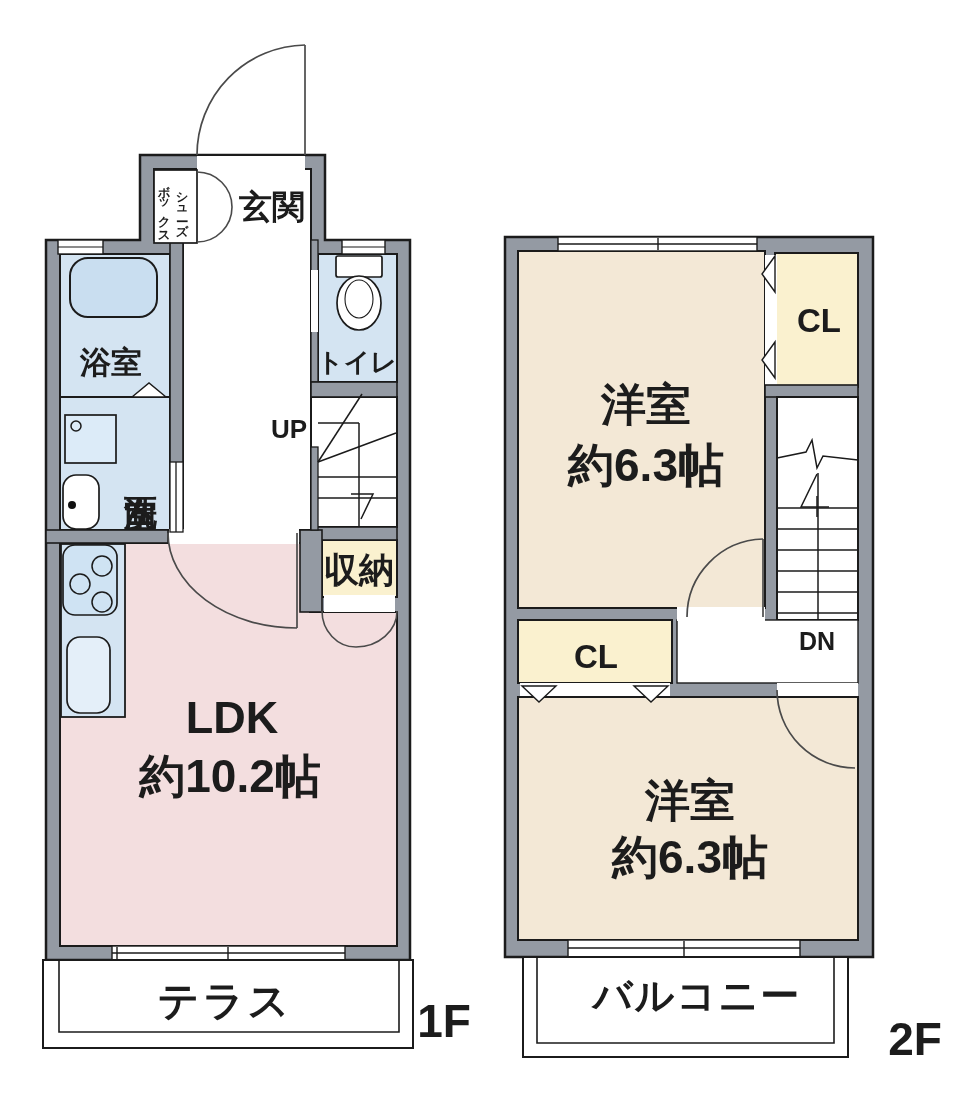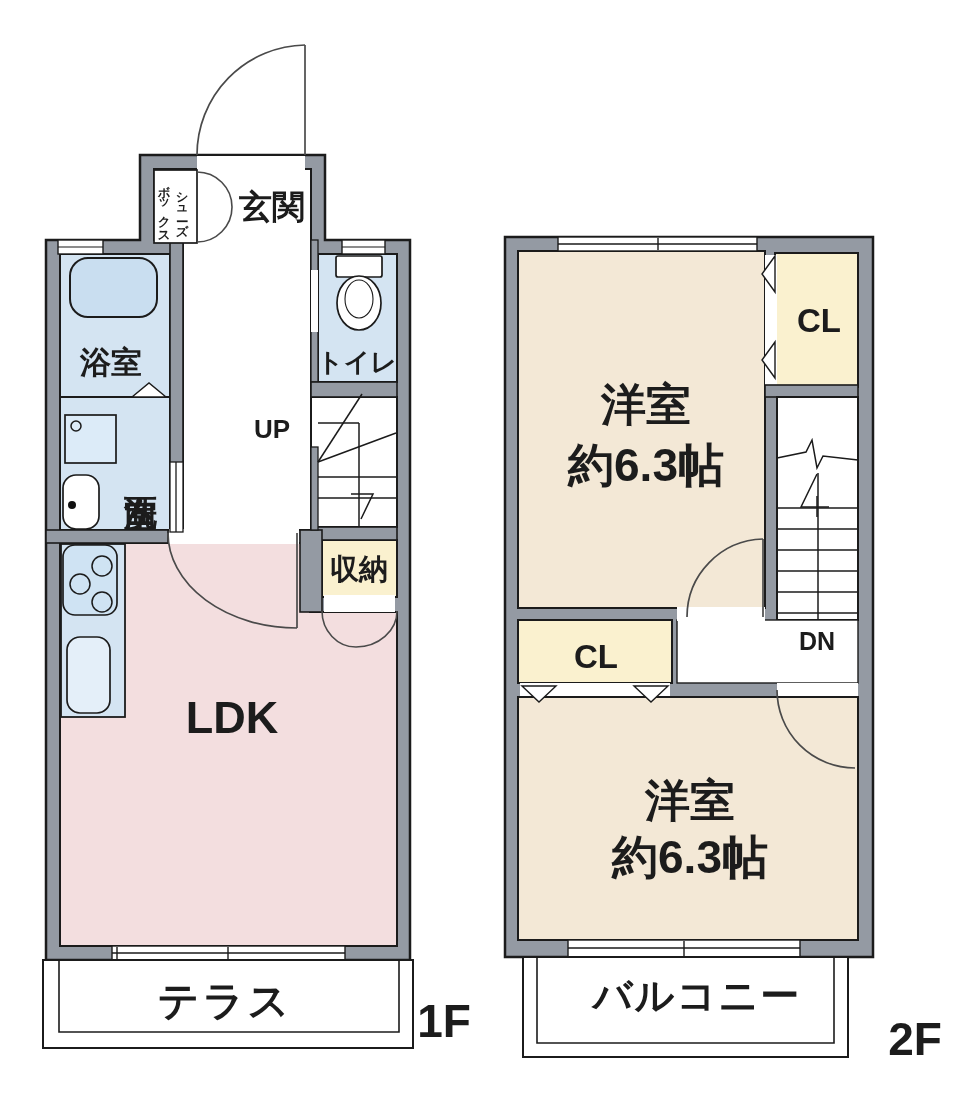--- a/index.html
+++ b/index.html
@@ -24,21 +24,21 @@
     writing-mode:vertical-rl;
     text-orientation:upright;
     white-space:nowrap;
   }
   .fs45{font-size:45px;}
   .fs43{font-size:46px;}
   .fs41{font-size:41px;letter-spacing:3px;}
   .fs39{font-size:39px;letter-spacing:2px;}
   .fs33{font-size:33px;}
   .fs31{font-size:31px;}
-  .fs29{font-size:29px;text-align:right;}
+  .fs29{font-size:35px;text-align:right;}
   .fs26{font-size:26px;}
   .fs25{font-size:25px;}
   .fs12{font-size:12.5px;letter-spacing:1px;}
 </style>
 </head>
 <body>
 
 <div class="stage">
 <svg width="960" height="1107" viewBox="0 0 960 1107">
 
@@ -213,23 +213,24 @@
     <path d="M537,957 V1043 H834 V957" fill="none" stroke="#1b1b1b" stroke-width="1.6"></path>
   </g>
 </svg>
 
 <div class="lbl fs33" style="left:272px;top:206px;">玄関</div>
 <div class="lbl vert fs12" style="left:182px;top:207px;">シューズ</div>
 <div class="lbl vert fs12" style="left:164px;top:207px;">ボックス</div>
 <div class="lbl fs31" style="left:111px;top:362px;">浴室</div>
 <div class="lbl vert fs33" style="left:141px;top:470px;">洗面室</div>
 <div class="lbl fs26" style="left:357px;top:362px;">トイレ</div>
-<div class="lbl fs26" style="left:272px;top:429px;">UP</div>
+<div class="lbl fs26" style="left:289px;top:429px;">UP</div>
 <div class="lbl fs29" style="left:359px;top:569px;">収納</div>
 <div class="lbl fs45" style="left:232px;top:717px;">LDK</div>
+<div class="lbl fs43" style="left:230px;top:776px;">約10.2帖</div>
 <div class="lbl fs41" style="left:225px;top:1001px;">テラス</div>
 <div class="lbl fs43" style="left:444px;top:1021px;">1F</div>
 
 <div class="lbl fs45" style="left:646px;top:404px;">洋室</div>
 <div class="lbl fs43" style="left:646px;top:465px;">約6.3帖</div>
 <div class="lbl fs33" style="left:819px;top:320px;">CL</div>
 <div class="lbl fs25" style="left:817px;top:641px;text-align:right;">DN</div>
 <div class="lbl fs33" style="left:596px;top:656px;">CL</div>
 <div class="lbl fs45" style="left:690px;top:800px;">洋室</div>
 <div class="lbl fs43" style="left:690px;top:857px;">約6.3帖</div>

